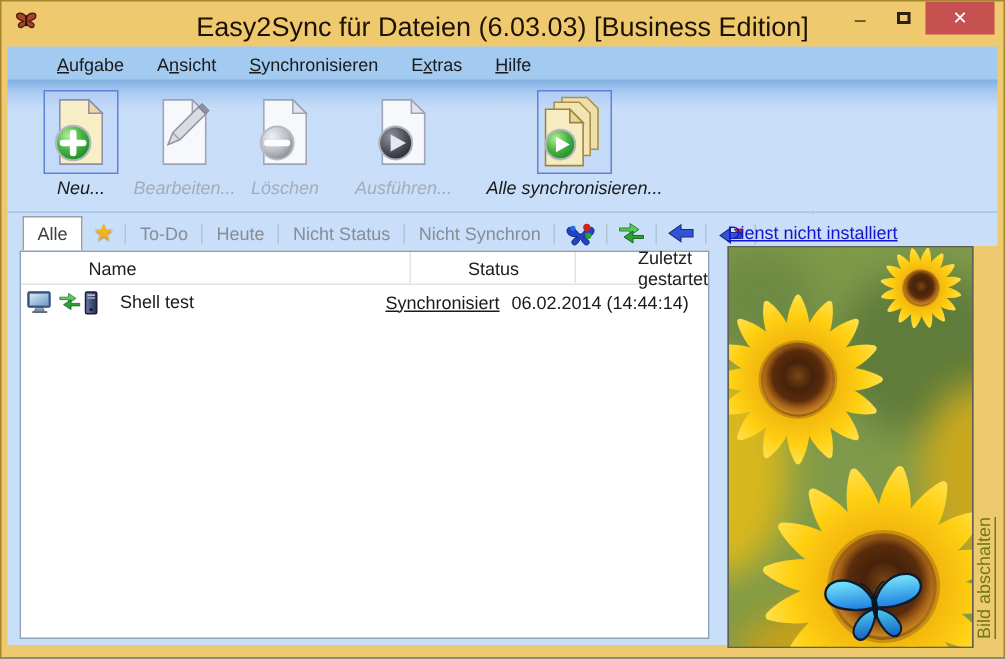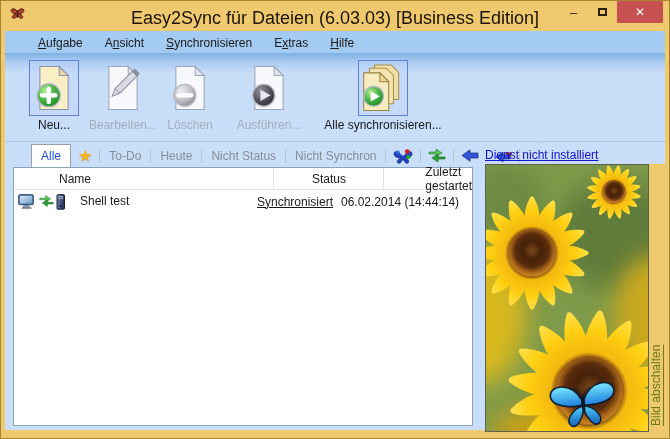--- a/index.html
+++ b/index.html
@@ -18,34 +18,34 @@
   .wbtn{width:29px;height:22px;display:flex;align-items:center;justify-content:center;color:#2a2208;font-size:13px;}
   .wbtn .maxbox{width:9px;height:8px;border:2px solid #2a2208;display:block;}
   .wbtn.close{width:46px;background:#c75050;color:#fff;font-size:12px;font-weight:bold;}
   
   .menubar{position:absolute;left:4px;right:4px;top:30px;height:22px;background:#a3caf1;display:flex;align-items:flex-end;padding-left:22px;}
   .menu-item{padding:3px 11px;white-space:nowrap;}
   .mkey{text-decoration:underline;}
   
   .toolbar{position:absolute;left:4px;right:4px;top:52px;height:89px;
     background:linear-gradient(180deg,#7fb0e2 0%,#a7c9f0 9%,#c7ddf8 22%,#c9def8 100%);
-    border-bottom:1px solid #a9c8e8;}
+    border-bottom:1px solid #a9c8e8;font-style:italic;}
   .tbtn{position:absolute;top:8px;display:flex;flex-direction:column;align-items:center;}
   .tbtn .iconbox{width:48px;height:54px;display:flex;align-items:center;justify-content:center;}
   .tbtn .iconbox.sel{outline:1px solid #5f81d9;background:rgba(190,212,248,.35);}
   .tbtn .tlabel{margin-top:3px;white-space:nowrap;}
   .tbtn.disabled .tlabel{color:#a2adbc;}
   .tbtn.disabled svg{opacity:.92;}
   
   .clientbg{position:absolute;left:4px;right:4px;top:141px;bottom:8px;background:#c9def8;}
   .goldstrip{position:absolute;left:648px;top:163px;width:18px;height:268px;background:#eec96e;}
   
   .tabbar{position:absolute;left:12px;top:143px;height:23px;display:flex;align-items:center;}
   .tab{height:22px;display:flex;align-items:center;padding:0 9px;color:#878d96;white-space:nowrap;}
-  .tab.active{background:#fff;border:1px solid #98a0ac;border-bottom:none;color:#1d4ed8;margin-left:18px;height:23px;}
+  .tab.active{background:#fff;border:1px solid #98a0ac;border-bottom:none;color:#404040;margin-left:2px;height:23px;}
   .tab.icontab{padding:0 7px;}
   .tsep{width:1px;height:14px;background:#b6c4d6;}
   .star-glyph{font-size:16px;color:#f2b41e;text-shadow:0 1px 1px rgba(170,100,0,.55);line-height:1;}
   
   .service{position:absolute;left:484px;top:141px;height:20px;display:flex;align-items:center;gap:5px;flex-direction:column;}
   .link{color:#1414cc;text-decoration:underline;white-space:nowrap;}
   
   .list{position:absolute;left:12px;top:166px;width:460px;height:259px;background:#fff;border:1px solid #8aa3bd;}
   .lheader{display:flex;height:22px;border-bottom:1px solid #e2e2e2;align-items:center;color:#202020;}
   .lheader .hc{height:100%;display:flex;align-items:center;border-right:1px solid #e2e2e2;margin-left:33px;}

